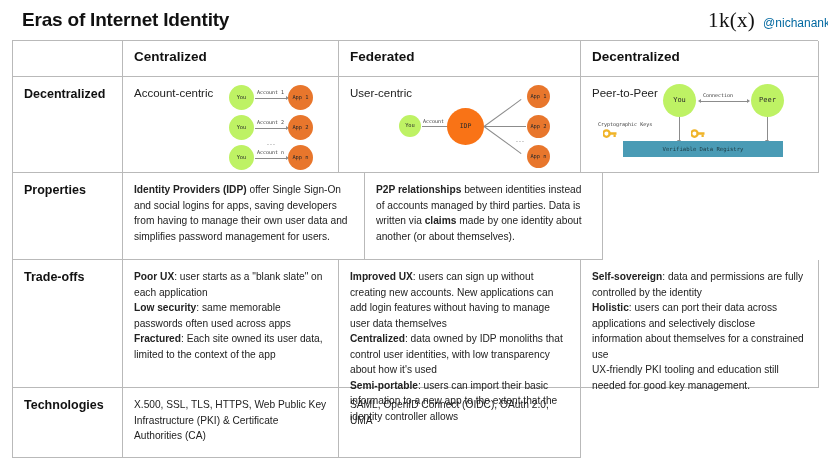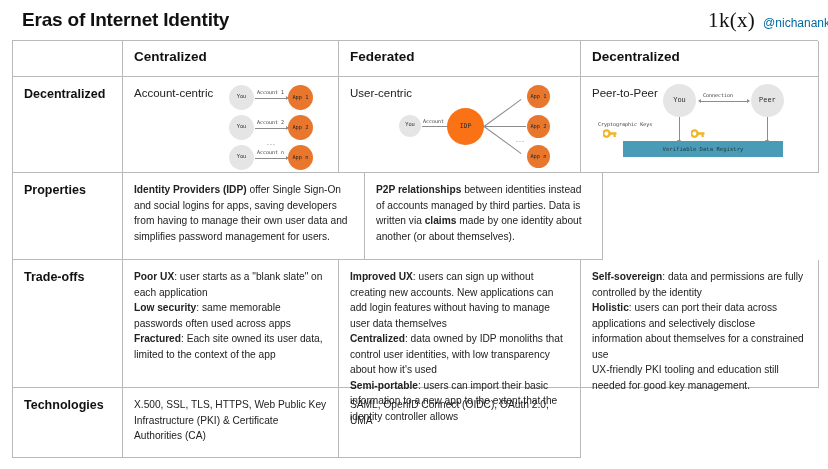--- a/index.html
+++ b/index.html
@@ -123,21 +123,21 @@
     border-radius: 50%;
     display: flex;
     align-items: center;
     justify-content: center;
     font-family: "DejaVu Sans Mono", monospace;
     font-size: 5.4px;
     color: #2b2b2b;
     text-align: center;
     line-height: 1;
   }
-  .node.green { background: #e5e5e5; font-family: Liberation Mono, monospace; }
+  .node.green { background: #bef264; }
   .node.orange { background: #e8762c; }
   .node.blue { background: #f97316; }
 
   .conn-line {
     position: absolute;
     height: 1px;
     background: #8c8c8c;
   }
   .conn-lbl {
     position: absolute;

